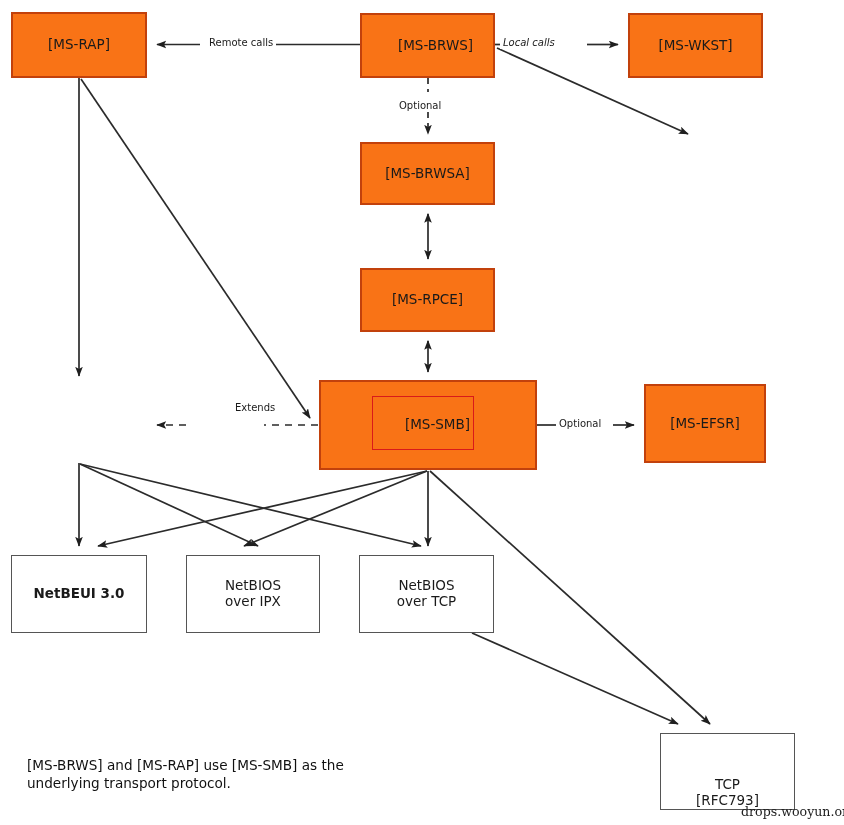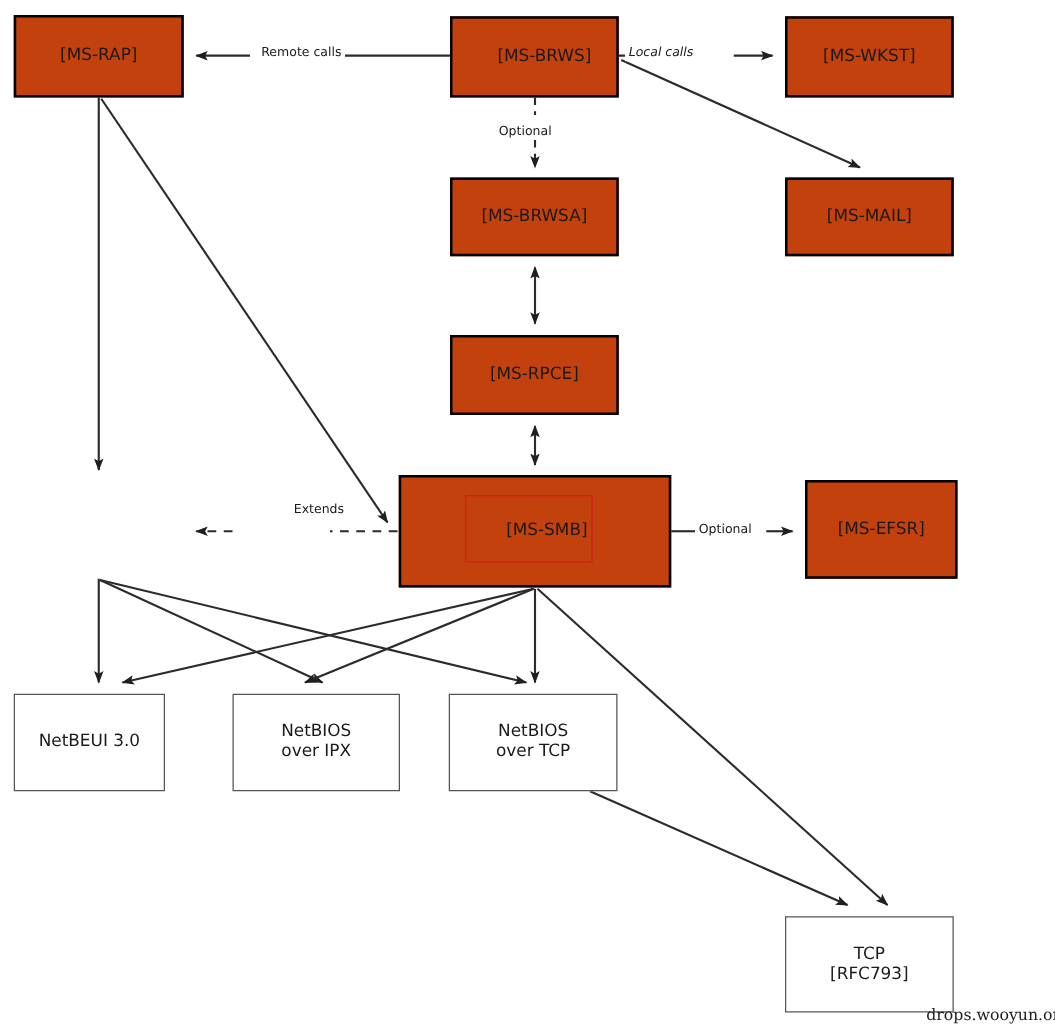--- a/index.html
+++ b/index.html
@@ -14,22 +14,22 @@
   .node{
     position:absolute;
     box-sizing:border-box;
     display:flex;align-items:center;justify-content:center;
     text-align:center;
     color:#1a1a1a;
     line-height:1.18;
     white-space:pre-line;
   }
   .node.proto{
-    background:#c2410c;
-    border:2px solid #000000;
+    background:#f97316;
+    border:2px solid #c2410c;
     font-size:13.5px;
     justify-content:center;
   }
   .node.transport{
     background:#ffffff;
     border:1.6px solid #555555;
     font-size:13.5px;
   }
   .redframe{
     position:absolute;
@@ -164,63 +164,62 @@
   </div>
 
   <div class="node proto" style="left:628px;top:13px;width:135px;height:65px;">
     <span>[MS-WKST]</span>
   </div>
 
   <div class="node proto" style="left:360px;top:142px;width:135px;height:63px;">
     <span>[MS-BRWSA]</span>
   </div>
 
-  <div class="node proto" style="left:628px;top:142px;width:135px;height:63px;">
-    <span>[MS-MAIL]</span>
-  </div>
 
   <div class="node proto" style="left:360px;top:268px;width:135px;height:64px;">
     <span>[MS-RPCE]</span>
   </div>
 
 
   <div class="node proto" style="left:319px;top:380px;width:218px;height:90px;padding-left:19px;">
     <span>[MS-SMB]</span>
   </div>
   <div class="redframe" style="left:372px;top:396px;width:100px;height:52px;"></div>
 
   <div class="node proto" style="left:644px;top:384px;width:122px;height:79px;">
     <span>[MS-EFSR]</span>
   </div>
 
-  <div class="node transport" style="left:11px;top:555px;width:121px;height:78px;">
+  <div class="node transport" style="left:11px;top:555px;width:136px;height:78px;font-weight:bold;">
     <span>NetBEUI 3.0</span>
   </div>
 
   <div class="node transport" style="left:186px;top:555px;width:134px;height:78px;">
     <span>NetBIOS
 over IPX</span>
   </div>
 
   <div class="node transport" style="left:359px;top:555px;width:135px;height:78px;">
     <span>NetBIOS
 over TCP</span>
   </div>
 
-  <div class="node transport" style="left:628px;top:733px;width:135px;height:77px;">
+  <div class="node transport" style="left:660px;top:733px;width:135px;height:77px;align-items:flex-end;">
     <span>TCP
 [RFC793]</span>
   </div>
 
   <div class="edge-label" style="left:206px;top:37px;">Remote calls</div>
 
   <div class="edge-label" style="left:500px;top:37px;font-style:italic;">Local calls</div>
 
   <div class="edge-label" style="left:396px;top:100px;">Optional</div>
 
   <div class="edge-label" style="left:200px;top:402px;margin-left:32px;">Extends</div>
 
   <div class="edge-label" style="left:556px;top:418px;">Optional</div>
 
+  <div class="caption" style="left:27px;top:757px;width:420px;">[MS-BRWS] and [MS-RAP] use [MS-SMB] as the
+underlying transport protocol.</div>
 
   <div class="watermark" style="left:741px;top:804px;">drops.wooyun.org</div>
 
 </div>
 
 </body></html>

